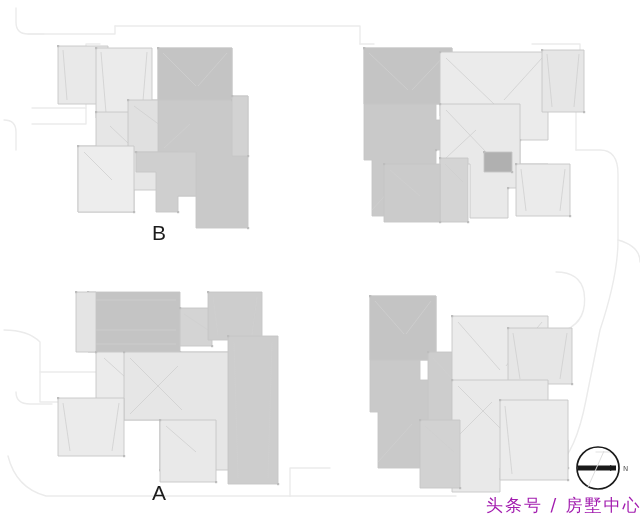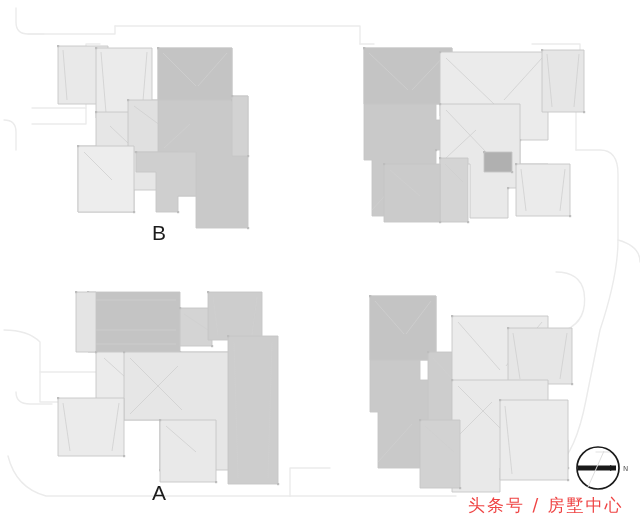--- a/index.html
+++ b/index.html
@@ -11,22 +11,22 @@
   #plan-root{position:absolute;inset:0;}
   .layer{position:absolute;left:0;top:0;width:640px;height:524px;}
   .blk-label{
     position:absolute;color:#1c1c1c;font-size:21px;line-height:1;
     font-family:"Liberation Sans","DejaVu Sans",sans-serif;font-weight:400;
     letter-spacing:0.5px;
   }
   #label-B{left:152px;top:222px;}
   #label-A{left:152px;top:482px;}
   #watermark{
-    position:absolute;left:468px;top:494px;
-    font-size:17px;color:#ef4444;letter-spacing:2px;white-space:nowrap;
+    position:absolute;left:486px;top:494px;
+    font-size:17px;color:#a21caf;letter-spacing:2px;white-space:nowrap;
     font-family:"DejaVu Sans","Liberation Sans",sans-serif;font-weight:400;
   }
   #compass{position:absolute;left:572px;top:443px;width:62px;height:52px;}
 </style>
 </head>
 <body>
 
 <div id="plan-root">
 
   <svg class="layer" id="svg-boundary" viewBox="0 0 640 524" xmlns="http://www.w3.org/2000/svg">

